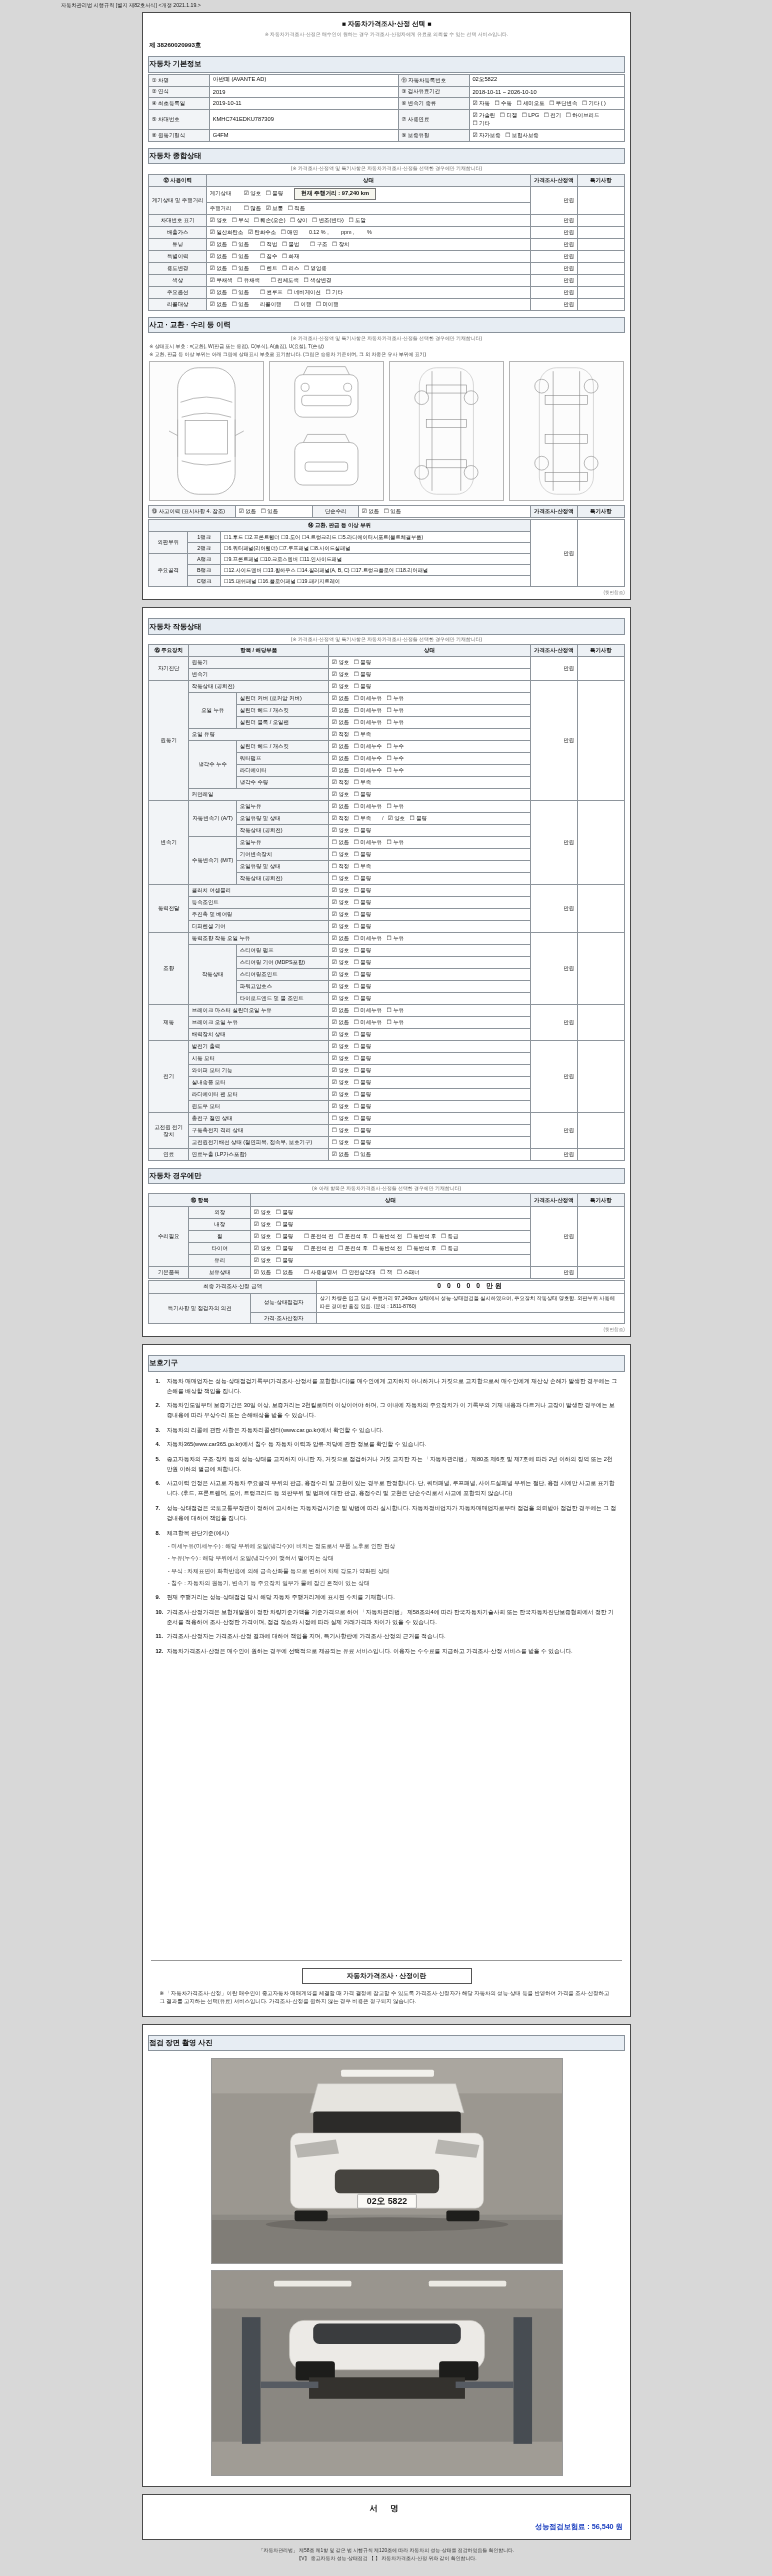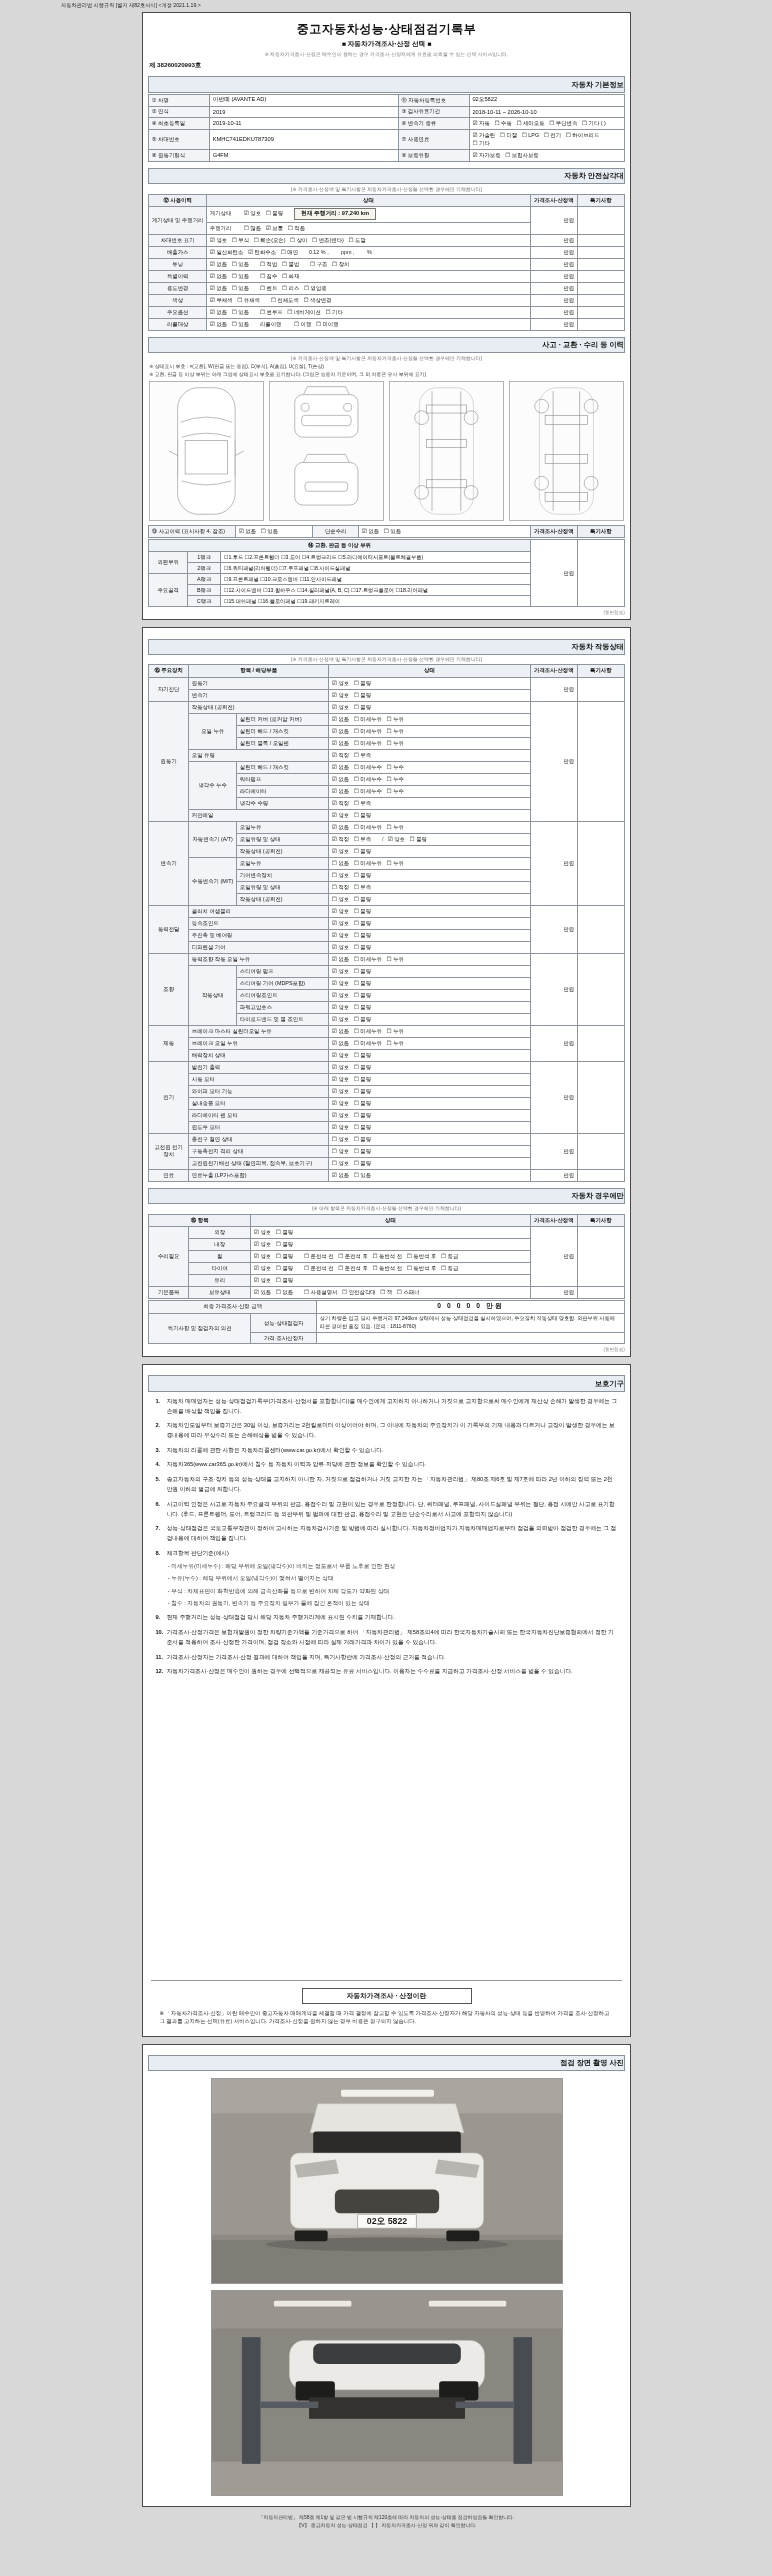--- a/index.html
+++ b/index.html
@@ -5,21 +5,21 @@
 *{box-sizing:border-box}
 body{margin:0;background:#d8d8d8;font-family:"Liberation Sans","DejaVu Sans",sans-serif;color:#111}
 .page{width:773px;height:2576px;margin:0 auto;position:relative;overflow:hidden;background:#d8d8d8}
 .top-notice{position:absolute;top:1.5px;left:61px;font-size:5.2px;color:#222}
 .doc{width:489px;margin:0 auto;padding-top:12.4px}
 .box{background:#fff;border:0.5px solid #4a4a4a;padding:4.1px 5.2px;margin-bottom:7.2px}
 .doc-title{text-align:center;font-size:12px;font-weight:bold;letter-spacing:0.5px;padding-top:3.1px}
 .doc-subtitle{text-align:center;font-size:6.7px;font-weight:bold;margin-top:2.6px}
 .doc-note{text-align:center;font-size:4.9px;color:#777;margin-top:1.5px}
 .doc-no{font-size:6.2px;font-weight:bold;margin:4.6px 0 2.6px 1px}
-.sec-band{margin-top:6.2px;border:0.5px solid #8a939c;background:#e7edf3;text-align:right;font-weight:bold;font-size:7.2px;padding:2.1px 0}
+.sec-band{margin-top:6.2px;border:0.5px solid #8a939c;background:#e7edf3;text-align:left;font-weight:bold;font-size:7.2px;padding:2.1px 0}
 .sec-note{text-align:center;font-size:4.9px;color:#666;margin:1.5px 0 2.1px}
 table.tbl{border-collapse:collapse;width:100%;font-size:5.7px;table-layout:fixed;margin-top:1px}
 .tbl td,.tbl th{border:0.5px solid #8e959c;padding:1.5px 2.6px;vertical-align:middle;overflow:hidden}
 .tbl th{background:#edf1f5;font-weight:bold;font-size:5.4px;padding:2.1px 1px;text-align:center}
 .lbl{background:#f2f4f7;font-size:5.4px}
 .c{text-align:center}
 .price{text-align:right;font-size:5.4px;padding-right:3.6px}
 .cb{display:inline-block;margin:0.5px 4.6px 0.5px 0;font-size:5.4px;white-space:nowrap}
 .cb-glyph{font-family:"DejaVu Sans",sans-serif;font-size:5.7px}
 .seg{display:inline-block;margin-right:6.2px}
@@ -51,21 +51,20 @@
 </style>
 </head>
 <body>
 
 <div class="page">
   <div class="top-notice">자동차관리법 시행규칙 [별지 제82호서식] &lt;개정 2021.1.19.&gt;</div>
 
   <div class="doc">
 
     <div class="box">
-      <div class="doc-title">중고자동차성능·상태점검기록부</div>
       <div class="doc-subtitle">■ 자동차가격조사·산정 선택 ■</div>
       <div class="doc-note">※ 자동차가격조사·산정은 매수인이 원하는 경우 가격조사·산정자에게 유료로 의뢰할 수 있는 선택 서비스입니다.</div>
       <div class="doc-no">제 38260020993호</div>
 
       <div class="sec-band">자동차 기본정보</div>
       <table class="tbl">
         <colgroup>
             <col style="width:61px">
             <col>
             <col style="width:71px">
@@ -98,21 +97,21 @@
         </tr>
         <tr>
           <td class="lbl">⑧ 원동기형식</td>
           <td>G4FM</td>
           <td class="lbl">⑨ 보증유형</td>
           <td><span class="cb"><span class="cb-glyph">☑</span> 자가보증</span><span class="cb"><span class="cb-glyph">☐</span> 보험사보증</span></td>
         </tr>
       </tbody>
         </table>
 
-      <div class="sec-band">자동차 안전삼각대</div>
+      <div class="sec-band">자동차 종합상태</div>
       <div class="sec-note">(※ 가격조사·산정액 및 특기사항은 자동차가격조사·산정을 선택한 경우에만 기재합니다)</div>
       <table class="tbl">
         <colgroup>
             <col style="width:58px">
             <col>
             <col style="width:47px">
             <col style="width:47px">
           </colgroup>
         <thead>
             <tr>
@@ -701,20 +700,24 @@
           <rect x="196" y="98" width="286" height="38" rx="12" fill="#3a3c3e"></rect>
           <rect x="162" y="168" width="76" height="36" rx="6" fill="#1d1d1b"></rect>
           <rect x="440" y="168" width="76" height="36" rx="6" fill="#1d1d1b"></rect>
           <rect x="188" y="198" width="302" height="40" fill="#34322e"></rect>
           <rect x="94" y="206" width="112" height="12" fill="#565b62"></rect>
           <rect x="472" y="206" width="112" height="12" fill="#565b62"></rect>
         </svg>
       </div>
     </div>
 
+    <div class="box sign-box">
+      <div class="sign-title">서  명</div>
+      <div class="fee">성능점검보험료 : 56,540 원</div>
+    </div>
 
     <div class="footer-lines">
       <div class="fline">「자동차관리법」 제58조 제1항 및 같은 법 시행규칙 제120조에 따라 자동차의 성능·상태를 점검하였음을 확인합니다.</div>
       <div class="fline">【V】 중고자동차 성능·상태점검      【  】 자동차가격조사·산정      위와 같이 확인합니다.</div>
     </div>
 
   </div>
 </div>
 
 

